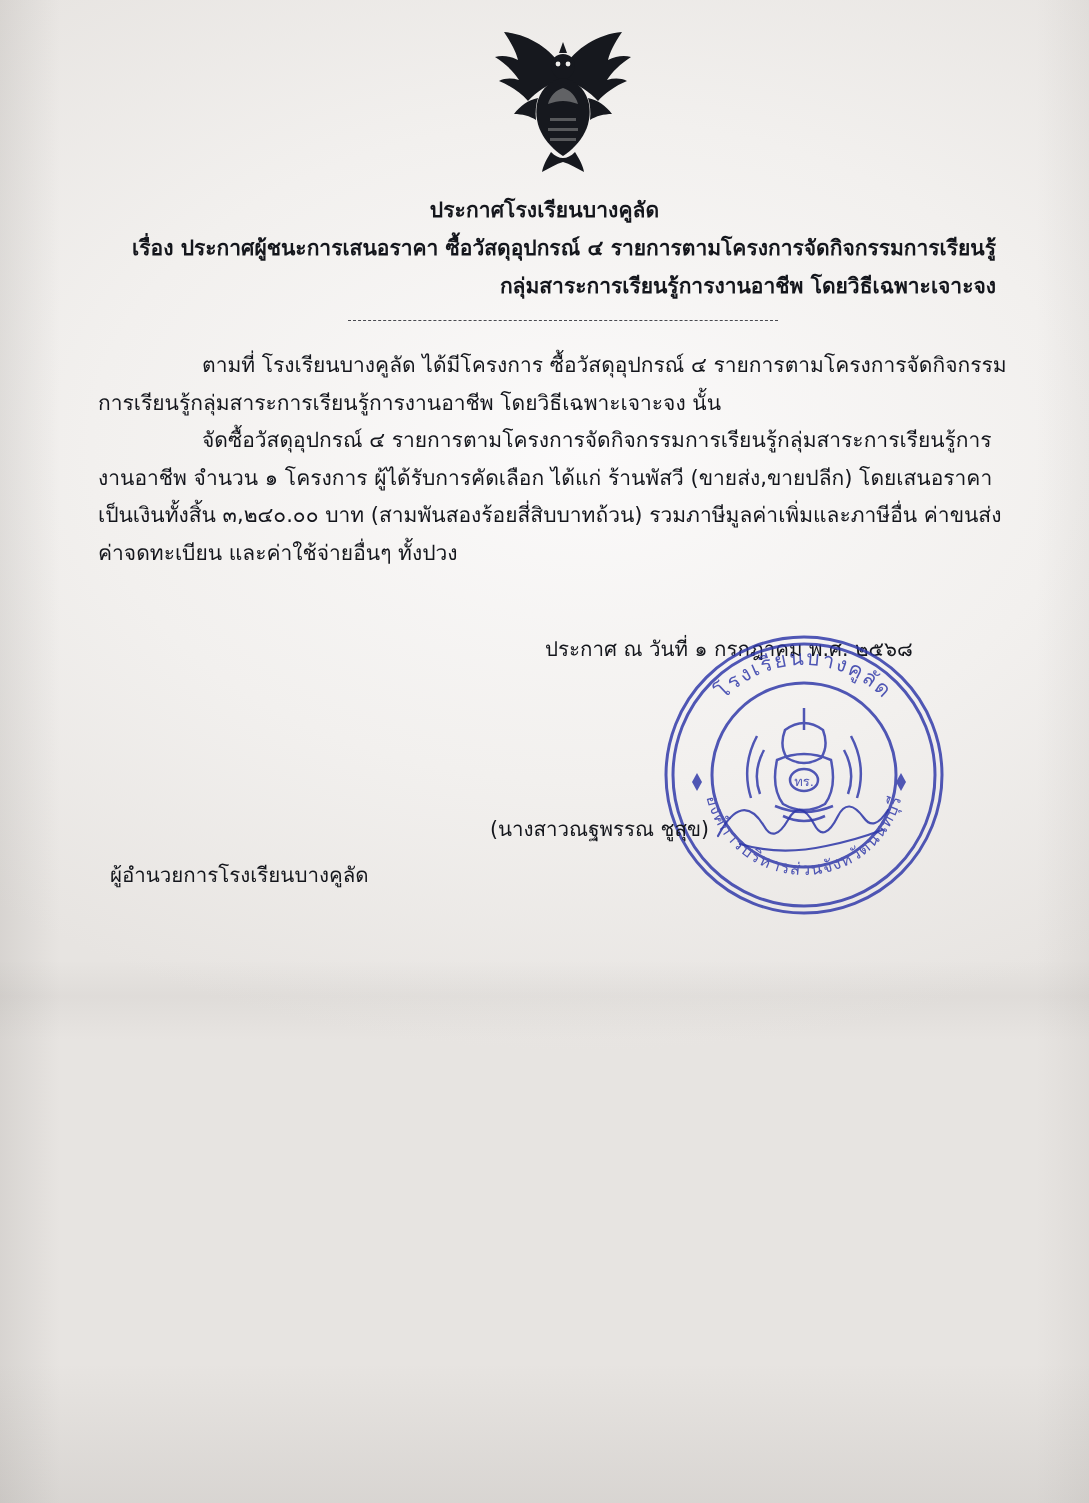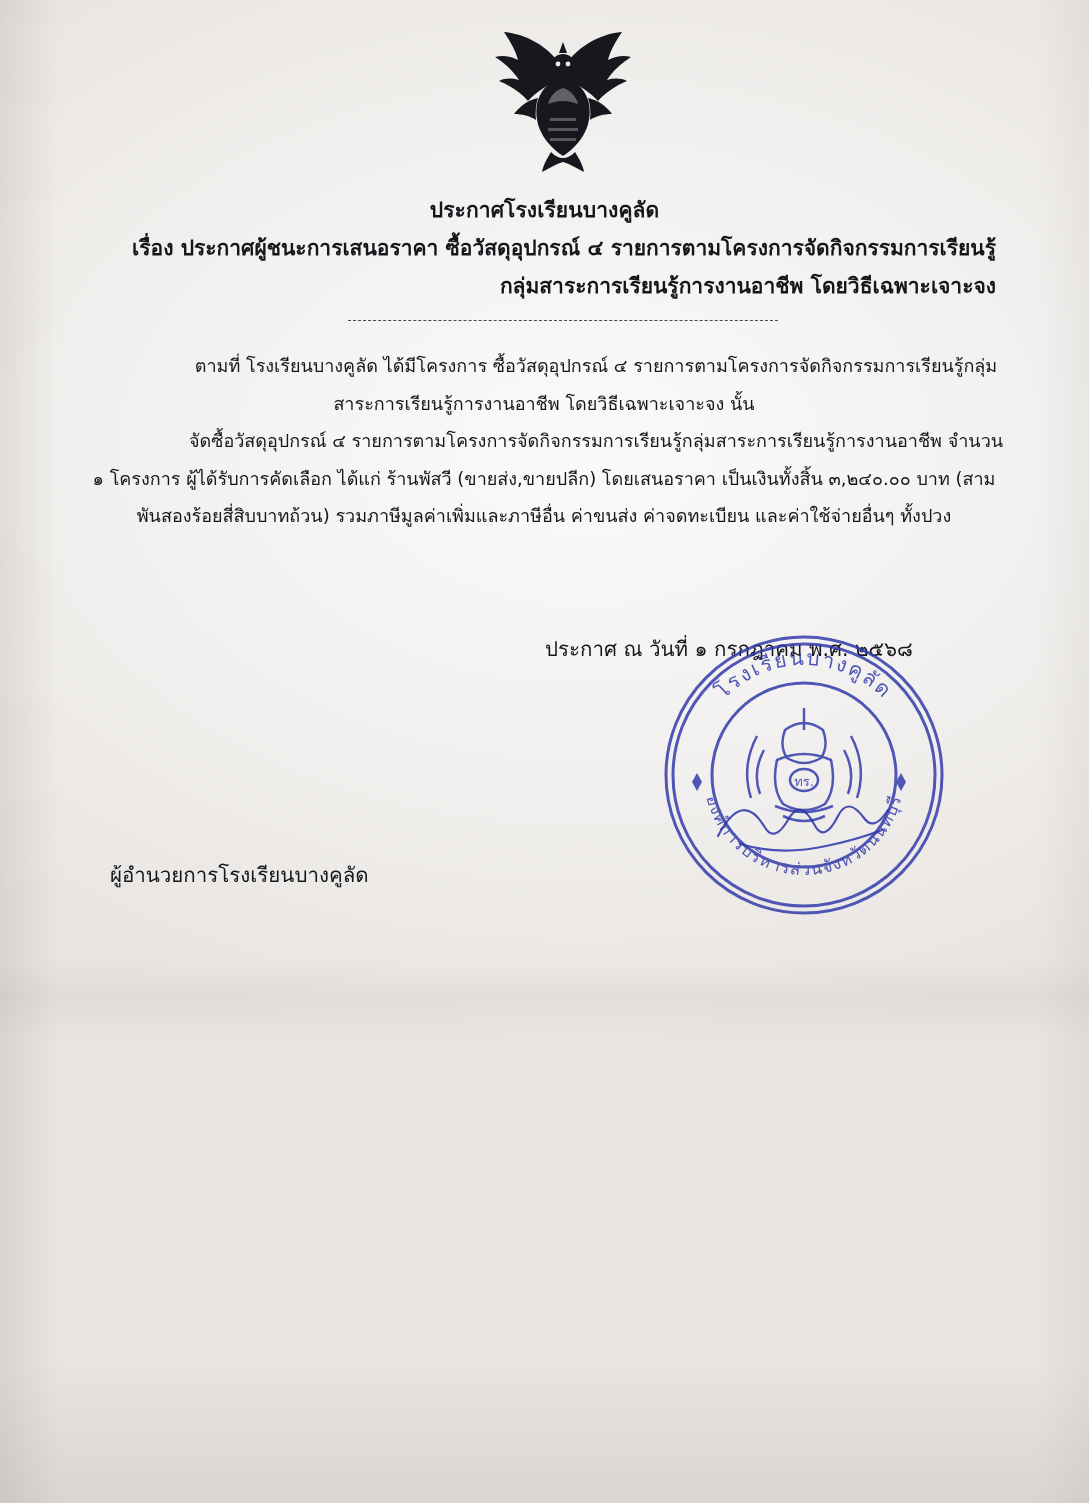--- a/index.html
+++ b/index.html
@@ -84,25 +84,25 @@
     top: 320px;
     left: 50%;
     transform: translateX(-50%);
     width: 430px;
     border-top: 1px dashed #2a2c33;
     opacity: 0.85;
   }
   #body-block {
     position: absolute;
     top: 347px;
-    left: 84px;
+    left: 98px;
     width: 920px;
-    font-size: 18px;
+    font-size: 21px;
     line-height: 37.5px;
-    text-align: center;
+    text-align: left;
   }
   .indent {
     display: inline-block;
     width: 104px;
   }
   .para {
     margin: 0 0 0 0;
   }
   #date-line {
     position: absolute;
@@ -234,15 +234,16 @@
     <text x="145" y="156" text-anchor="middle" font-family="DejaVu Sans, sans-serif" font-size="13" fill="#2c35a8">ทร.</text>
   </svg>
 
   <svg id="signature-scribble" viewBox="0 0 230 130">
     <g stroke="#2c35a8" fill="none" stroke-width="2.2" stroke-linecap="round">
       <path d="M18 96 q24 -46 46 -10 q10 18 24 -6 q12 -22 26 4 q10 20 24 -8 q10 -20 26 2 q10 14 24 -8"></path>
       <path d="M40 104 q40 12 86 2 q30 -6 56 -16"></path>
     </g>
   </svg>
 
+  <div id="sign-name" class="doc-text">(นางสาวณฐพรรณ ชูสุข)</div>
   <div id="sign-role" class="doc-text">ผู้อำนวยการโรงเรียนบางคูลัด</div>
 
 </div>
 
 </body></html>

